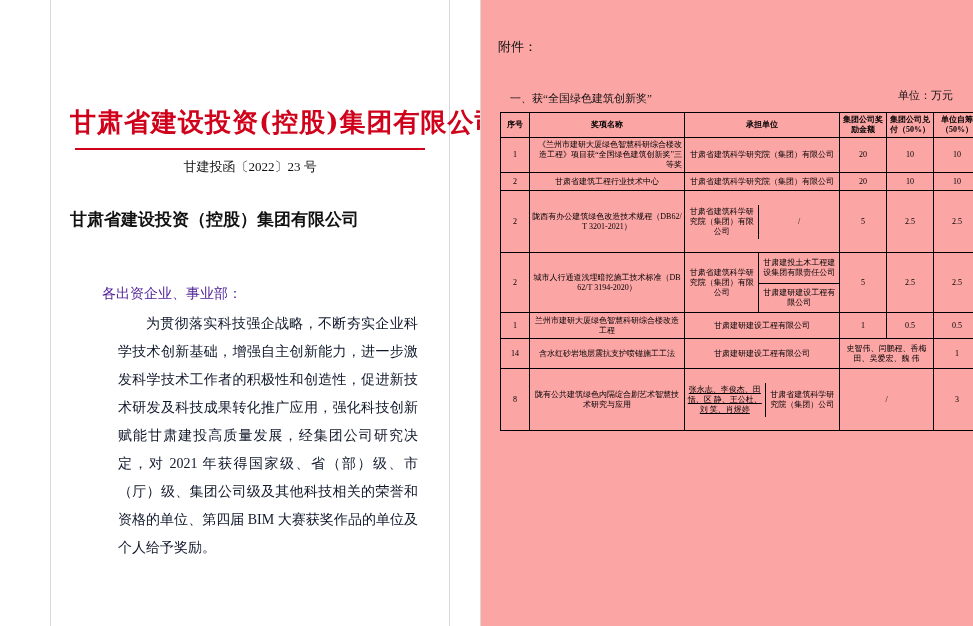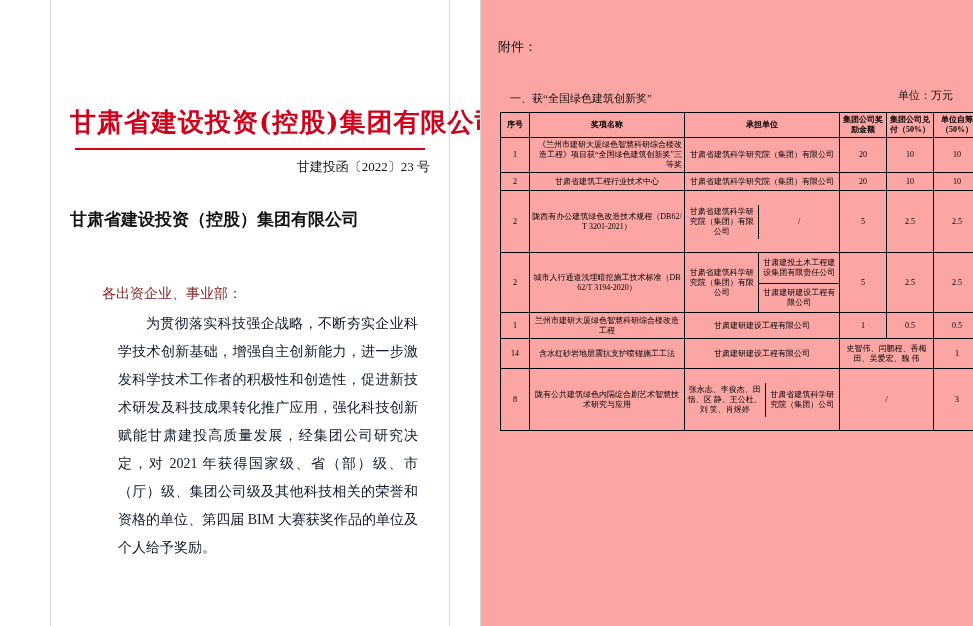--- a/index.html
+++ b/index.html
@@ -60,41 +60,41 @@
     top: 148px;
     width: 350px;
     height: 2px;
     background: #d0021b;
   }
   .doc-docnum {
     position: absolute;
     left: 20px;
     top: 158px;
     width: 360px;
-    text-align: right;
+    text-align: center;
     font-size: 13px;
     color: #111;
   }
   .doc-title {
     position: absolute;
     left: 20px;
     top: 205px;
     width: 360px;
     text-align: left;
     font-size: 17px;
     font-weight: bold;
     line-height: 30px;
     color: #111;
   }
   .doc-salutation {
     position: absolute;
     left: 52px;
     top: 285px;
     font-size: 14px;
-    color: #7f1d1d;
+    color: #4c1d95;
   }
   .doc-body {
     position: absolute;
     left: 68px;
     top: 310px;
     width: 300px;
     font-size: 14px;
     line-height: 28px;
     color: #0f172a;
     text-align: justify;
@@ -285,21 +285,21 @@
         <td colspan="2">史智伟、闫鹏程、香梅田、吴爱宏、魏 伟</td>
         <td>1</td>
       </tr>
       <tr style="height:62px;">
         <td>8</td>
         <td style="width:72px;">陇有公共建筑绿色内隔绽合剧艺术智慧技术研究与应用</td>
         <td style="padding:0;">
           <table style="width:100%;border-collapse:collapse;border:0;">
             <tbody>
                 <tr>
-              <td style="width:52%;border:0;border-right:1px solid #000;">张永志、李俊杰、田 恬、区 静、王公杜、刘 笑、肖煜婷</td>
+              <td style="width:52%;border:0;border-right:1px solid #000;text-decoration:underline;">张永志、李俊杰、田 恬、区 静、王公杜、刘 笑、肖煜婷</td>
               <td style="border:0;">甘肃省建筑科学研究院（集团）公司</td>
             </tr>
           </tbody>
             </table>
         </td>
         <td colspan="2">/</td>
         <td>3</td>
       </tr>
     </tbody>
   </table>

